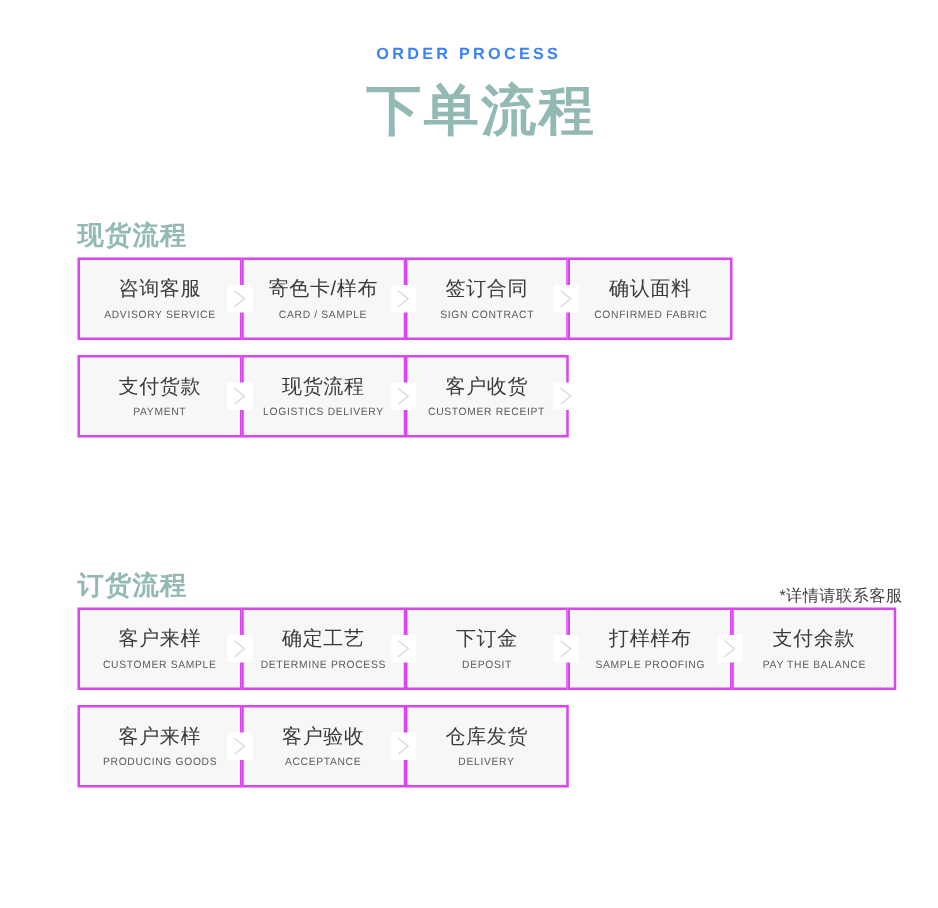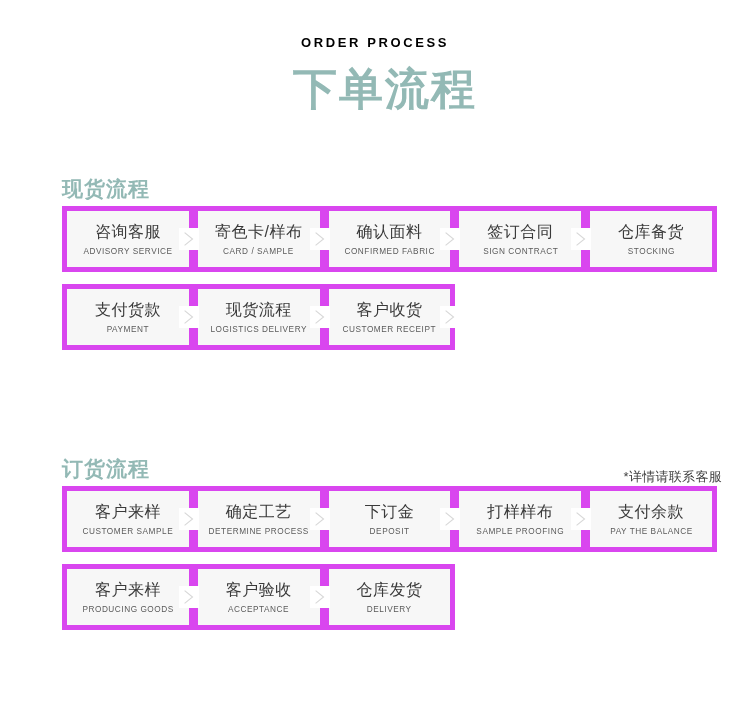--- a/index.html
+++ b/index.html
@@ -23,21 +23,21 @@
 
   
   .header {
     text-align: center;
     padding-top: 36px;
   }
   .eyebrow {
     font-size: 13px;
     font-weight: bold;
     letter-spacing: 2.6px;
-    color: #000000;
+    color: #3b82f6;
     line-height: 1;
   }
   .main-title {
     margin-top: 14px;
     font-size: 44px;
     font-weight: bold;
     letter-spacing: 2px;
     color: #93b9b5;
     line-height: 1.18;
     padding-left: 20px;
@@ -82,21 +82,21 @@
   .flow-row + .flow-row {
     margin-top: 12px;
     text-align: center;
   }
 
   .cell {
     position: relative;
     width: 131.8px;
     height: 66px;
     background: #f7f7f7;
-    border: 5px solid #d946ef;
+    border: 2px solid #d946ef;
     box-sizing: border-box;
     display: flex;
     flex-direction: column;
     align-items: center;
     justify-content: center;
     margin-left: -1px;
     overflow: visible;
   }
   .cell:first-child { margin-left: 0; }
 
@@ -183,42 +183,38 @@
             <div class="cell-cn">寄色卡/样布</div>
             <div class="cell-en">CARD / SAMPLE</div>
             <div class="chev-mask"></div>
             <div class="chev">
               <svg width="18" height="18" viewBox="0 0 18 18">
                 <polyline points="5,3 12.5,9 5,15" fill="none" stroke="#d8d8d8" stroke-width="1.1" stroke-linecap="square" stroke-linejoin="miter"></polyline>
               </svg>
             </div>
           </div>
           <div class="cell">
+            <div class="cell-cn">签订合同</div>
+            <div class="cell-en">SIGN CONTRACT</div>
+            <div class="chev-mask"></div>
+            <div class="chev">
+              <svg width="18" height="18" viewBox="0 0 18 18">
+                <polyline points="5,3 12.5,9 5,15" fill="none" stroke="#d8d8d8" stroke-width="1.1" stroke-linecap="square" stroke-linejoin="miter"></polyline>
+              </svg>
+            </div>
+          </div>
+          <div class="cell">
             <div class="cell-cn">确认面料</div>
             <div class="cell-en">CONFIRMED FABRIC</div>
             <div class="chev-mask"></div>
             <div class="chev">
               <svg width="18" height="18" viewBox="0 0 18 18">
                 <polyline points="5,3 12.5,9 5,15" fill="none" stroke="#d8d8d8" stroke-width="1.1" stroke-linecap="square" stroke-linejoin="miter"></polyline>
               </svg>
             </div>
-          </div>
-          <div class="cell">
-            <div class="cell-cn">签订合同</div>
-            <div class="cell-en">SIGN CONTRACT</div>
-            <div class="chev-mask"></div>
-            <div class="chev">
-              <svg width="18" height="18" viewBox="0 0 18 18">
-                <polyline points="5,3 12.5,9 5,15" fill="none" stroke="#d8d8d8" stroke-width="1.1" stroke-linecap="square" stroke-linejoin="miter"></polyline>
-              </svg>
-            </div>
-          </div>
-          <div class="cell">
-            <div class="cell-cn">仓库备货</div>
-            <div class="cell-en">STOCKING</div>
           </div>
         </div>
         <div class="flow-row">
           <div class="cell">
             <div class="cell-cn">支付货款</div>
             <div class="cell-en">PAYMENT</div>
             <div class="chev-mask"></div>
             <div class="chev">
               <svg width="18" height="18" viewBox="0 0 18 18">
                 <polyline points="5,3 12.5,9 5,15" fill="none" stroke="#d8d8d8" stroke-width="1.1" stroke-linecap="square" stroke-linejoin="miter"></polyline>

